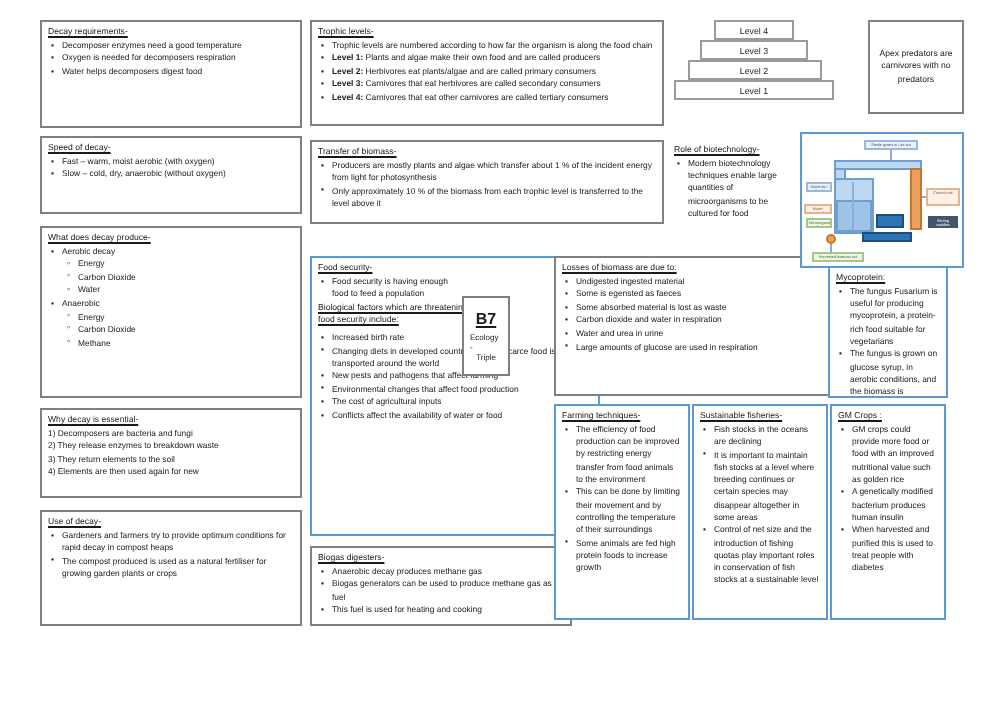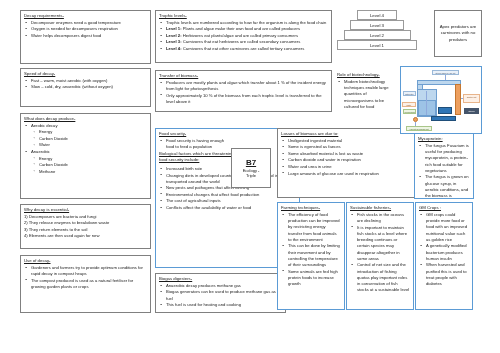--- a/index.html
+++ b/index.html
@@ -175,21 +175,21 @@
     <ul style="margin-top:3px;">
       <li>Increased birth rate</li>
       <li>Changing diets in developed countries means scarce food is transported around the world</li>
       <li>New pests and pathogens that affect farming</li>
       <li>Environmental changes that affect food production</li>
       <li>The cost of agricultural inputs</li>
       <li>Conflicts affect the availability of water or food</li>
     </ul>
   </div>
 
-  <div class="box" style="left:231px; top:148px; width:40px; height:40px; display:flex; flex-direction:column; align-items:center; justify-content:center;">
+  <div class="box" style="left:231px; top:148px; width:24px; height:40px; display:flex; flex-direction:column; align-items:center; justify-content:center;">
     <span style="font-size:8px; font-weight:bold; text-decoration:underline; color:#1a1a1a;">B7</span>
     <span class="cap" style="margin-top:1.5px;">Ecology -</span>
     <span class="cap">Triple</span>
   </div>
 
   <div class="box" style="left:155px; top:273px; width:131px; height:40px;">
     <span class="hd">Biogas digesters-</span>
     <ul>
       <li>Anaerobic decay produces methane gas</li>
       <li>Biogas generators can be used to produce methane gas as a fuel</li>

